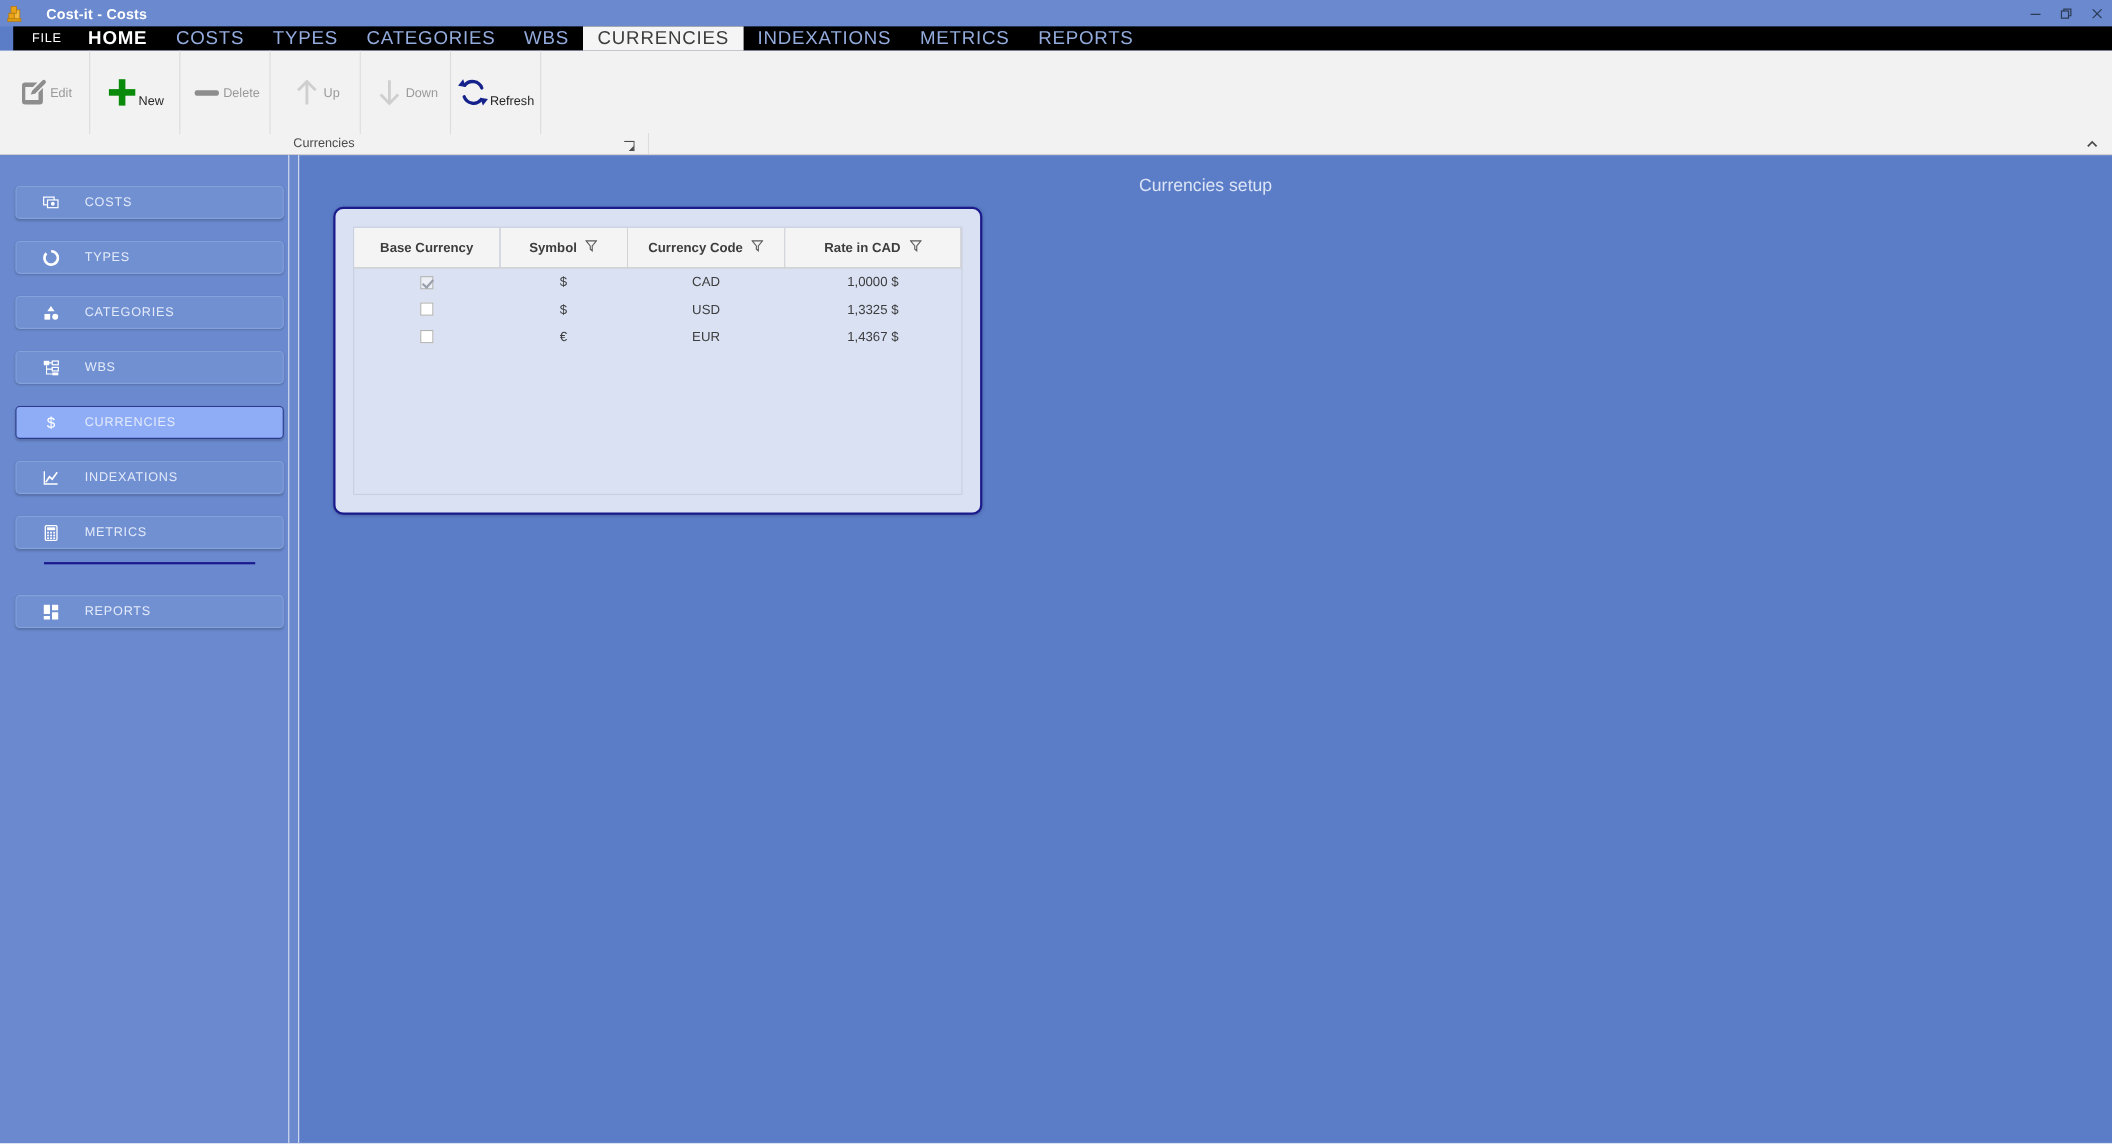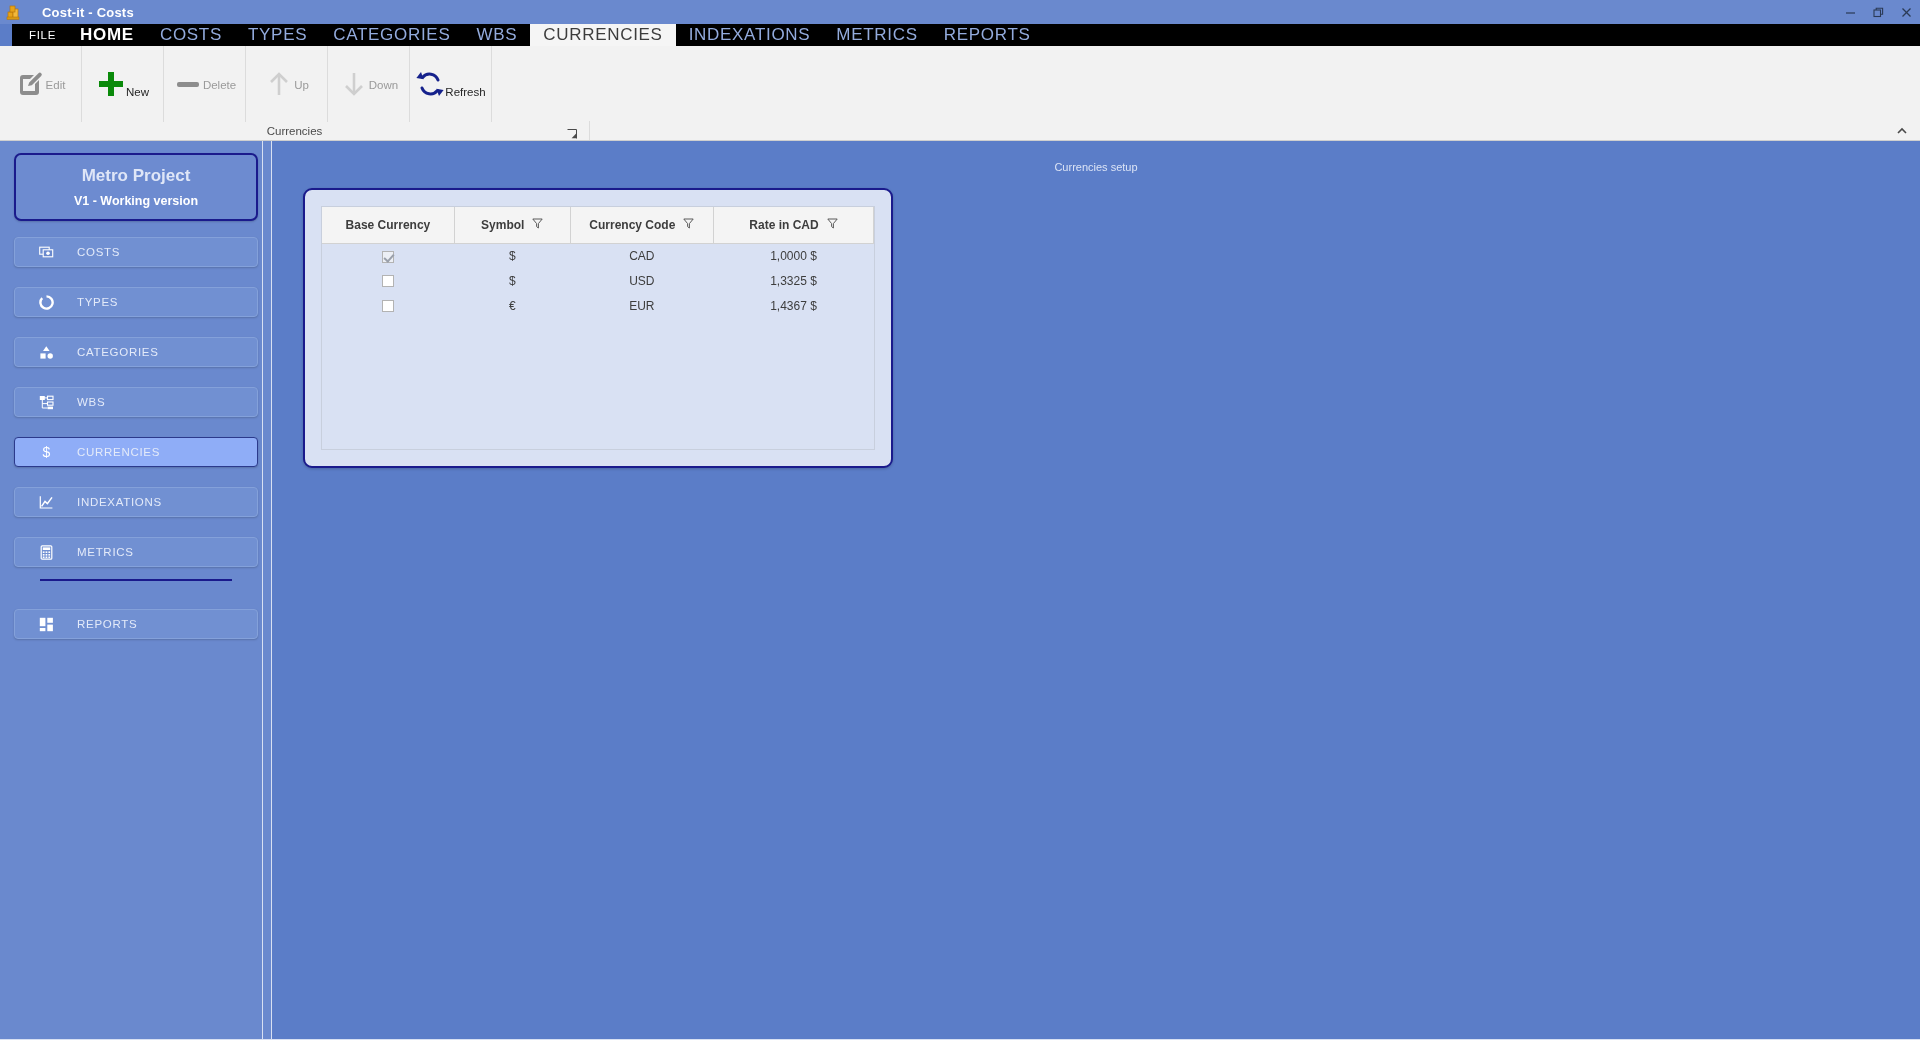--- a/index.html
+++ b/index.html
@@ -196,21 +196,21 @@
   }
 
   
   #main {
     flex: 1;
     position: relative;
   }
   #content-title {
     text-align: center;
     color: #dce4f6;
-    font-size: 11px;
+    font-size: 16px;
     margin-top: 20px;
   }
   #grid-panel {
     position: absolute;
     left: 31px;
     top: 47px;
     width: 590px;
     height: 280px;
     border: 2px solid #1a1a8c;
     border-radius: 9px;
@@ -418,24 +418,20 @@
     <svg width="12" height="8" viewBox="0 0 12 8">
         <polyline points="2,6 6,2 10,6" fill="none" stroke="#4a4a4a" stroke-width="1.6"></polyline>
       </svg>
   </span>
 </div>
 
 <div id="workspace">
 
   <div id="sidebar">
 
-    <div id="project-card">
-      <div id="project-name">Metro Project</div>
-      <div id="project-version">V1 - Working version</div>
-    </div>
 
     <div id="navlist">
 
       <div class="nav-item">
         <span class="nav-icon">
           <svg width="15" height="15" viewBox="0 0 15 15">
             <rect x="0.7" y="2.2" width="9.5" height="7" fill="none" stroke="#ffffff" stroke-width="1.1"></rect>
             <rect x="4.2" y="4.8" width="9.5" height="7" fill="#6a89ce" stroke="#ffffff" stroke-width="1.1"></rect>
             <circle cx="9" cy="8.3" r="1.8" fill="#ffffff"></circle>
           </svg>

